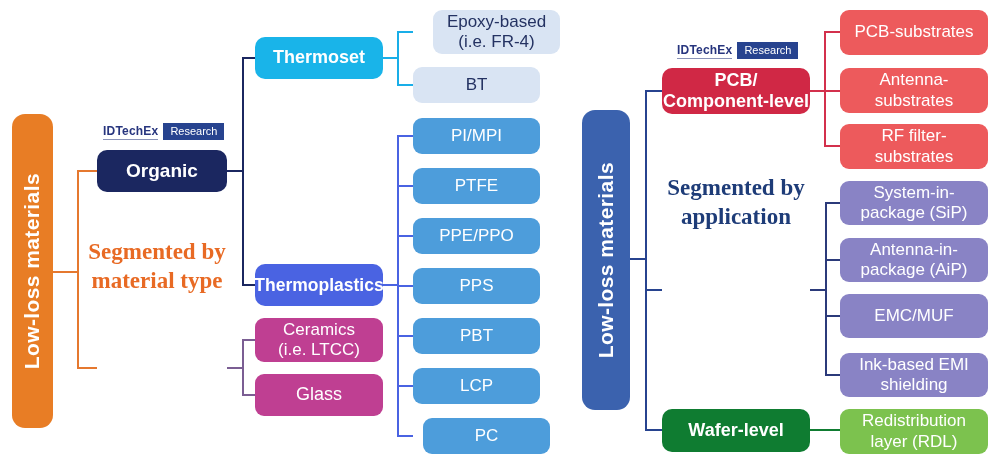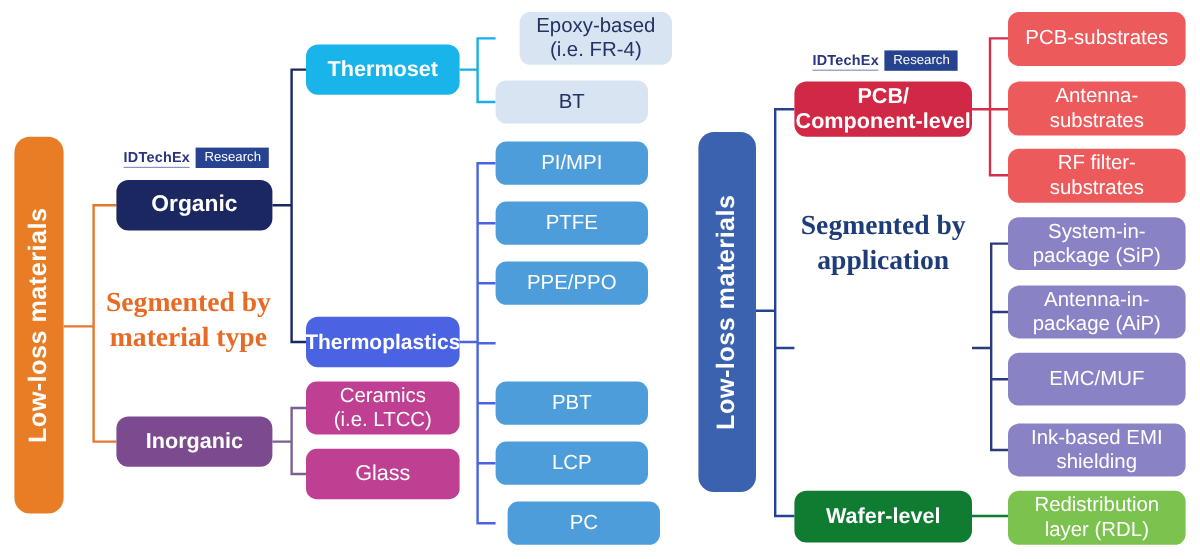--- a/index.html
+++ b/index.html
@@ -72,38 +72,38 @@
   <div class="logo" style="left:103px;top:123px">
     <span class="logo-brand">IDTechEx</span>
     <span class="logo-badge">Research</span>
   </div>
 
   <div class="box" style="left:97px;top:150px;width:130px;height:42px;background:var(--navy);font-size:19px">Organic</div>
 
   <div class="caption" style="left:67px;top:237px;width:180px;color:var(--caption_orange)">Segmented by
 material type</div>
 
-  <div class="box" style="left:97px;top:347px;width:130px;height:42px;background:var(--purple_node)">Inorganic</div>
 
   <div class="box" style="left:255px;top:37px;width:128px;height:42px;background:var(--cyan)">Thermoset</div>
 
   <div class="box" style="left:255px;top:264px;width:128px;height:42px;background:var(--royal);font-size:17.5px">Thermoplastics</div>
 
   <div class="box leaf" style="left:255px;top:318px;width:128px;height:44px;background:var(--magenta)">Ceramics
 (i.e. LTCC)</div>
 
   <div class="box leaf" style="left:255px;top:374px;width:128px;height:42px;background:var(--magenta);font-size:18px">Glass</div>
 
   <div class="box leaf leaf-light" style="left:433px;top:10px;width:127px;height:44px">Epoxy-based
 (i.e. FR-4)</div>
   <div class="box leaf leaf-light" style="left:413px;top:67px;width:127px;height:36px">BT</div>
 
   <div class="box leaf leaf-blue" style="left:413px;top:118px;width:127px;height:36px">PI/MPI</div>
   <div class="box leaf leaf-blue" style="left:413px;top:168px;width:127px;height:36px">PTFE</div>
   <div class="box leaf leaf-blue" style="left:413px;top:218px;width:127px;height:36px">PPE/PPO</div>
+  <div class="box leaf leaf-blue" style="left:413px;top:268px;width:127px;height:36px">PPS</div>
   <div class="box leaf leaf-blue" style="left:413px;top:318px;width:127px;height:36px">PBT</div>
   <div class="box leaf leaf-blue" style="left:413px;top:368px;width:127px;height:36px">LCP</div>
   <div class="box leaf leaf-blue" style="left:423px;top:418px;width:127px;height:36px">PC</div>
 
   <div class="box bar" style="left:582px;top:110px;width:48px;height:300px;background:var(--bar_blue)">
     <span>Low-loss materials</span>
   </div>
 
   <div class="logo" style="left:677px;top:42px">
     <span class="logo-brand">IDTechEx</span>

